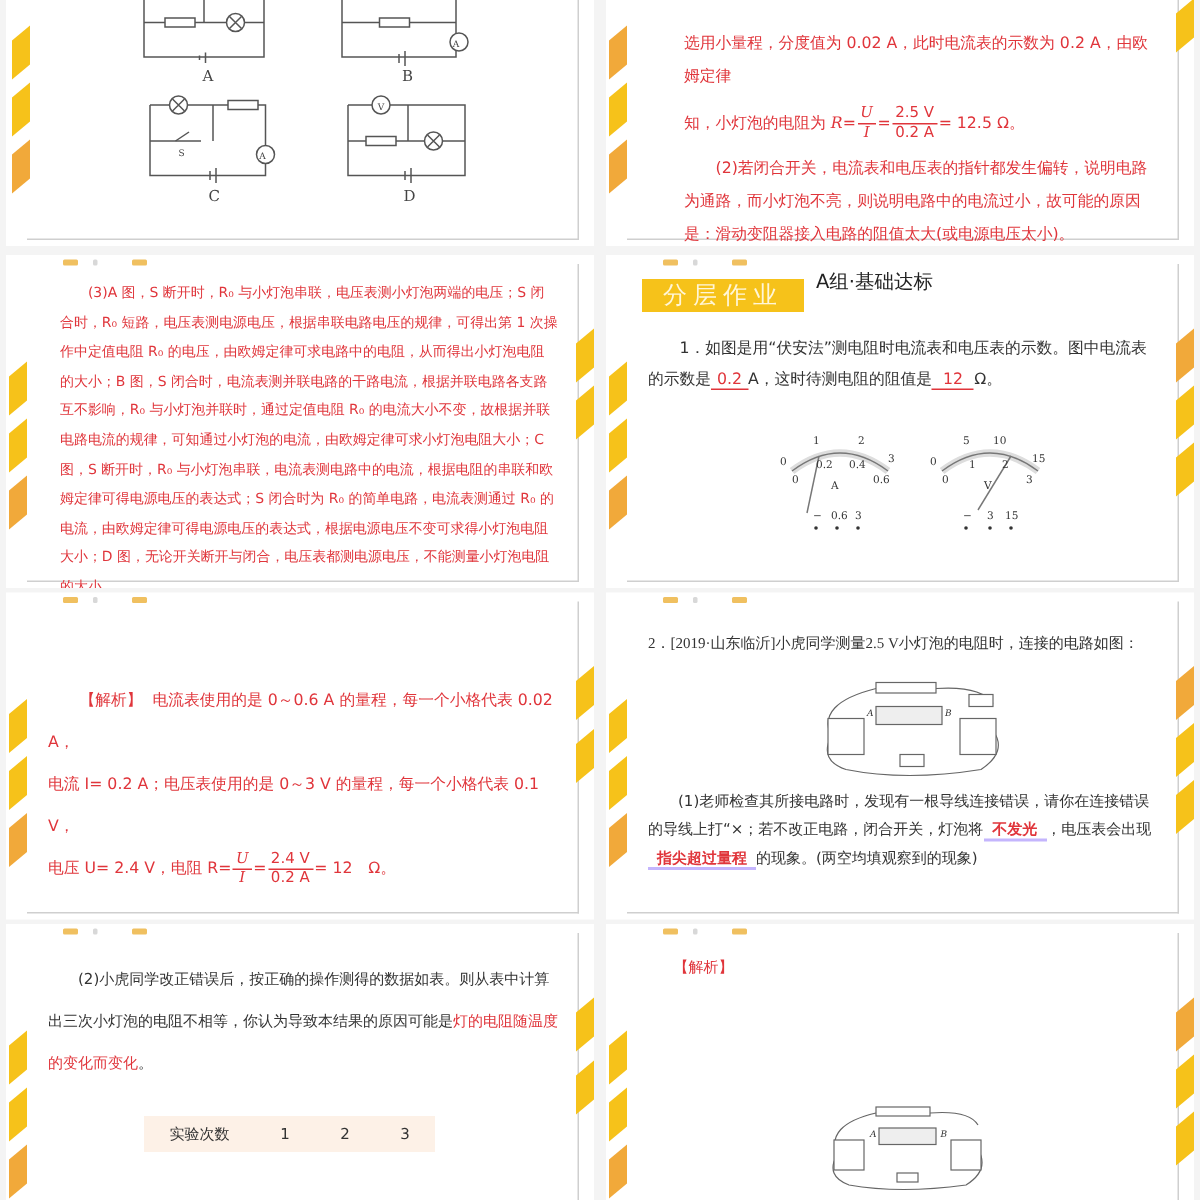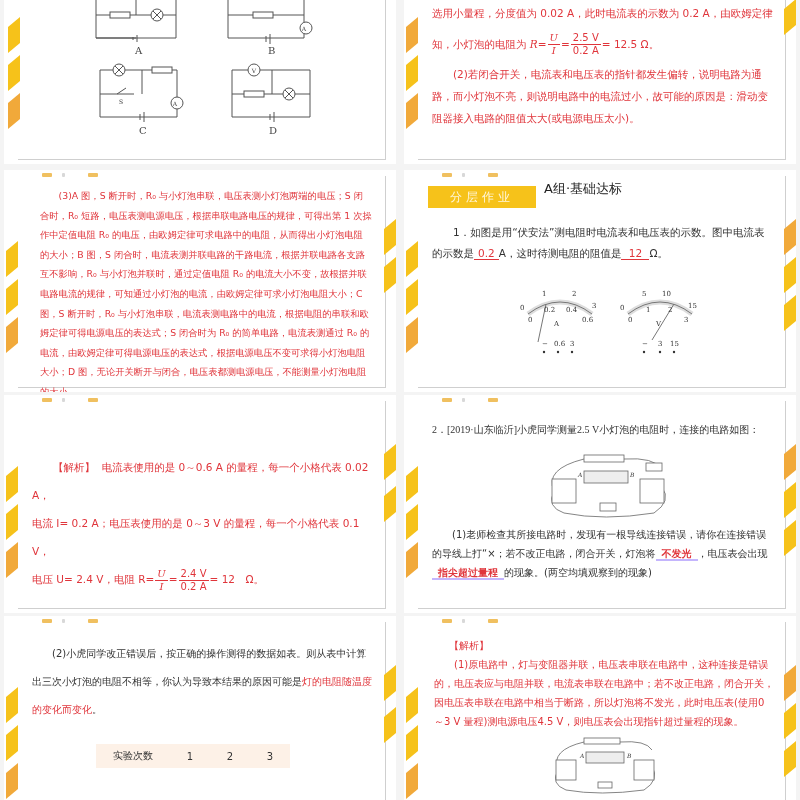--- a/index.html
+++ b/index.html
@@ -24,21 +24,21 @@
   .content { position: absolute; left: 28px; right: 22px; font-size: 10.5px; line-height: 22px; }
   .red { color: #e0353b; }
   .dark { color: #333333; }
   .indent { text-indent: 2em; }
 
   .frac { display: inline-flex; flex-direction: column; align-items: center; vertical-align: middle; font-size: 10px; line-height: 12px; margin: 0 1px; }
   .frac .num { border-bottom: 1px solid currentColor; padding: 0 2px; }
   .frac .den { padding: 0 2px; }
   .it { font-style: italic; font-family: "DejaVu Serif", serif; }
 
-  .badge { position: absolute; left: 24px; top: 16px; width: 108px; height: 22px; background: #f6c21a; color: #fff6d8; font-size: 12px; letter-spacing: 4px; text-align: center; line-height: 22px; }
+  .badge { position: absolute; left: 24px; top: 16px; width: 108px; height: 22px; background: #f6c21a; color: #fff6d8; font-size: 16px; letter-spacing: 4px; text-align: center; line-height: 22px; }
   .badge-sub { position: absolute; left: 140px; top: 8px; font-size: 13px; line-height: 22px; color: #222; }
 
   .blank { color: #e0353b; border-bottom: 1px solid #e0353b; padding: 0 4px; }
   .blank-bold { color: #e0353b; font-weight: bold; border-bottom: 2px solid #c4b5fd; padding: 0 6px; }
 
   table.data { border-collapse: collapse; background: #fdf1e7; font-size: 10px; position: absolute; left: 92px; top: 128px; }
   table.data td { padding: 0 0; height: 24px; text-align: center; width: 40px; }
   table.data td.h { width: 74px; }
 </style>
 </head>
@@ -93,21 +93,21 @@
       </g>
     </svg>
   </div>
 
   <div class="slide" style="left:404px; top:0; height:164px;">
     <div class="frame" style="top:-4px;"></div>
     <div class="stripe o" style="left:2px; top:22px;"></div>
     <div class="stripe y" style="left:2px; top:60px;"></div>
     <div class="stripe o" style="left:2px; top:98px;"></div>
     <div class="stripe y" style="left:380px; top:4px;"></div>
-    <div class="content red" style="top:2px;">
+    <div class="content red" style="top:18px;margin-left:24px;">
       <div>选用小量程，分度值为 0.02 A，此时电流表的示数为 0.2 A，由欧姆定律</div>
       <div style="margin-top:8px;">
         <span>知，小灯泡的电阻为 </span><span class="it">R</span>=<span class="frac">
             <span class="num it">U</span>
             <span class="den it">I</span>
           </span>=<span class="frac">
             <span class="num">2.5 V</span>
             <span class="den">0.2 A</span>
           </span><span>= 12.5 Ω。</span>
       </div>
@@ -277,21 +277,20 @@
     <div class="dash s" style="left:58px;"></div>
     <div class="dash" style="left:84px;"></div>
     <div class="stripe y" style="left:2px; top:76px;"></div>
     <div class="stripe y" style="left:2px; top:114px;"></div>
     <div class="stripe o" style="left:2px; top:152px;"></div>
     <div class="stripe o" style="left:380px; top:54px;"></div>
     <div class="stripe y" style="left:380px; top:92px;"></div>
     <div class="stripe y" style="left:380px; top:130px;"></div>
     <div class="content red" style="top:20px; line-height:19px; font-size:10px; left:30px;">
       <div style="padding-left:1.5em;">【解析】</div>
-      <div class="indent">(1)原电路中，灯与变阻器并联，电压表串联在电路中，这种连接是错误的，电压表应与电阻并联，电流表串联在电路中；若不改正电路，闭合开关，因电压表串联在电路中相当于断路，所以灯泡将不发光，此时电压表(使用0～3 V 量程)测电源电压4.5 V，则电压表会出现指针超过量程的现象。</div>
     </div>
     <svg width="110" height="60" style="position:absolute;left:146px;top:120px">
       <g stroke="#666" fill="none" stroke-width="0.8">
         <path d="M8 34 Q0 14 34 6 M70 6 Q96 4 102 14 M102 30 Q110 44 94 54 Q50 60 16 54 Q0 48 8 34"></path>
         <rect x="34" y="2" width="36" height="6" fill="#fff"></rect>
         <rect x="36" y="16" width="38" height="11" fill="#eee"></rect>
         <rect x="6" y="24" width="20" height="20" fill="#fff"></rect>
         <rect x="84" y="24" width="20" height="20" fill="#fff"></rect>
         <rect x="48" y="46" width="14" height="6" fill="#fff"></rect>
       </g>

